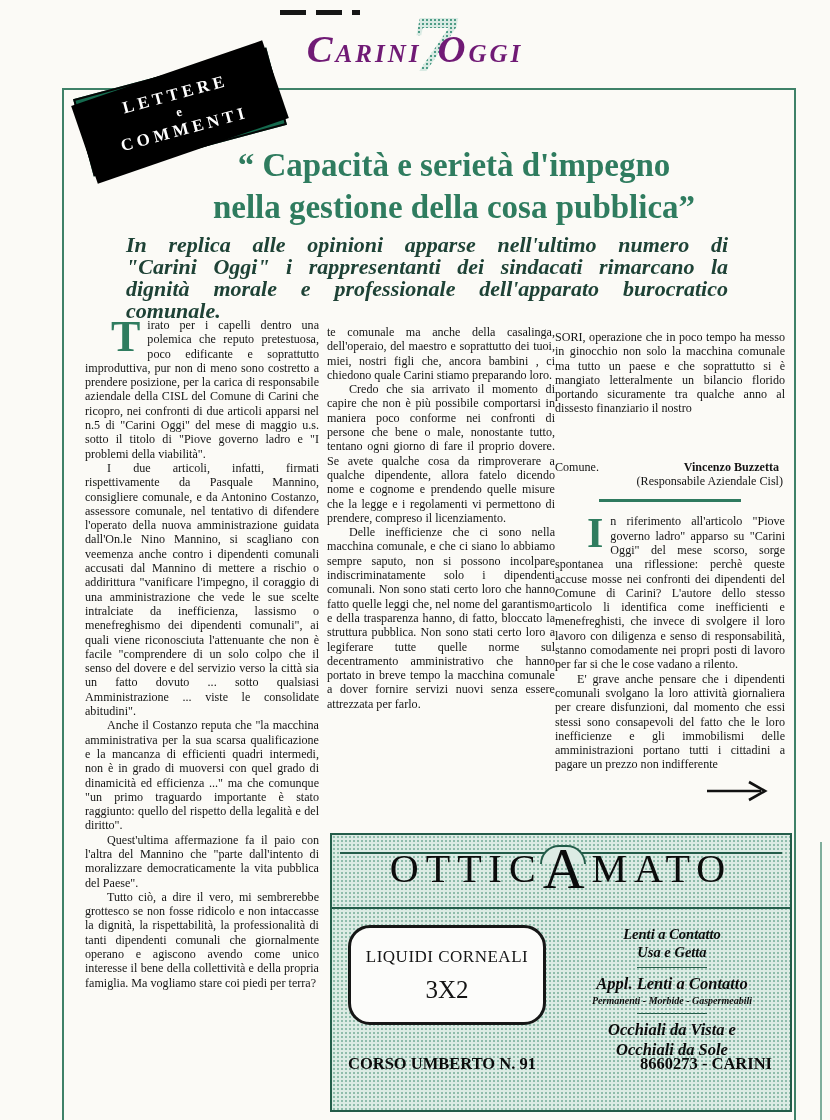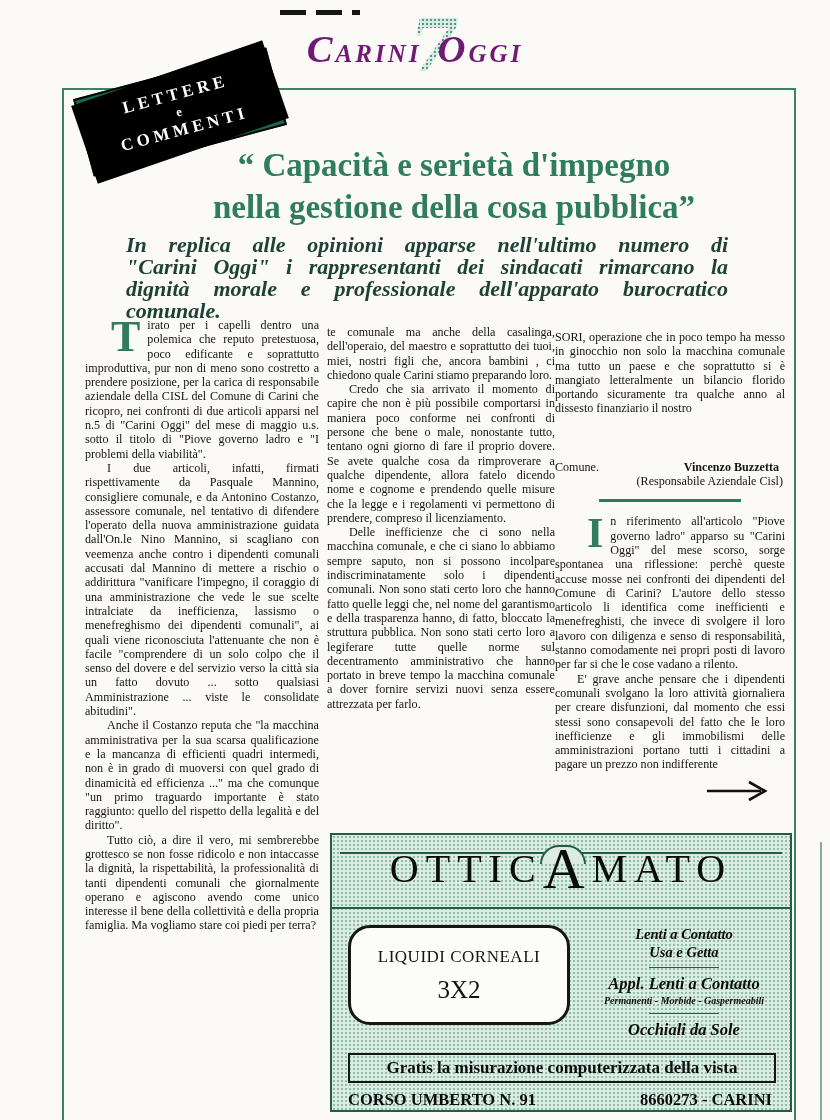--- a/index.html
+++ b/index.html
@@ -74,21 +74,21 @@
   .ad-brand{position:relative;height:62px;border-bottom:2px solid #235c49;text-align:center;}
   .brand-rule{position:absolute;left:8px;right:8px;top:7px;border-top:2px solid #235c49;}
   .brand-arch{position:absolute;left:calc(50% - 21px);top:0;width:42px;height:17px;
     border:2px solid #235c49;border-bottom:none;border-radius:22px 22px 0 0;
     background:#dcebe4;}
   .brand-text{position:relative;margin-top:10px;color:#0c0c0c;letter-spacing:7px;
     font-size:40px;line-height:48px;white-space:nowrap;}
   .b-mid{font-size:58px;vertical-align:-6px;letter-spacing:7px;}
   .ad-mid{display:flex;height:138px;}
   .promo-box{
-    margin:16px 8px 0 16px;width:222px;height:100px;flex:none;box-sizing:border-box;
+    margin:16px 8px 0 16px;width:198px;height:100px;flex:none;box-sizing:border-box;
     background:#fcfcfa;border:3px solid #161616;border-radius:22px;
     display:flex;flex-direction:column;justify-content:center;align-items:center;
   }
   .promo-l1{font-size:17px;letter-spacing:.5px;}
   .promo-l2{font-size:25px;font-weight:normal;margin-top:9px;}
   .services{flex:1;text-align:center;padding-top:16px;color:#0c0c0c;}
   .svc{font-weight:bold;font-style:italic;}
   .s-md{font-size:14.5px;line-height:18px;}
   .s-lg{font-size:16.5px;line-height:20px;}
   .s-sm{font-size:10px;line-height:13px;}
@@ -125,20 +125,21 @@
 </h1>
 
 <p class="standfirst">In replica alle opinioni apparse nell'ultimo numero di "Carini Oggi" i rappresentanti dei sindacati rimarcano la dignità morale e professionale dell'apparato burocratico comunale.</p>
 
 <div class="col col1">
   <p class="para first">
     <span class="dropcap">T</span><span>irato per i capelli dentro una polemica che reputo pretestuosa, poco edificante e soprattutto improduttiva, pur non di meno sono costretto a prendere posizione, per la carica di responsabile aziendale della CISL del Comune di Carini che ricopro, nei confronti di due articoli apparsi nel n.5 di "Carini Oggi" del mese di maggio u.s. sotto il titolo di "Piove governo ladro e "I problemi della viabilità".</span>
   </p>
   <p class="para">I due articoli, infatti, firmati rispettivamente da Pasquale Mannino, consigliere comunale, e da Antonino Costanzo, assessore comunale, nel tentativo di difendere l'operato della nuova amministrazione guidata dall'On.le Nino Mannino, si scagliano con veemenza anche contro i dipendenti comunali accusati dal Mannino di mettere a rischio o addirittura "vanificare l'impegno, il coraggio di una amministrazione che vede le sue scelte intralciate da inefficienza, lassismo o menefreghismo dei dipendenti comunali", ai quali viene riconosciuta l'attenuante che non è facile "comprendere di un solo colpo che il senso del dovere e del servizio verso la città sia un fatto dovuto ... sotto qualsiasi Amministrazione ... viste le consolidate abitudini".</p>
   <p class="para">Anche il Costanzo reputa che "la macchina amministrativa per la sua scarsa qualificazione e la mancanza di efficienti quadri intermedi, non è in grado di muoversi con quel grado di dinamicità ed efficienza ..." ma che comunque "un primo traguardo importante è stato raggiunto: quello del rispetto della legalità e del diritto".</p>
+  <p class="para">Quest'ultima affermazione fa il paio con l'altra del Mannino che "parte dall'intento di moralizzare democraticamente la vita pubblica del Paese".</p>
   <p class="para">Tutto ciò, a dire il vero, mi sembrerebbe grottesco se non fosse ridicolo e non intaccasse la dignità, la rispettabilità, la professionalità di tanti dipendenti comunali che giornalmente operano e agiscono avendo come unico interesse il bene della collettività e della propria famiglia. Ma vogliamo stare coi piedi per terra?</p>
 </div>
 
 <div class="col col2">
   <p class="para nofirst">te comunale ma anche della casalinga, dell'operaio, del maestro e soprattutto dei tuoi, miei, nostri figli che, ancora bambini , ci chiedono quale Carini stiamo preparando loro.</p>
   <p class="para">Credo che sia arrivato il momento di capire che non è più possibile comportarsi in maniera poco conforme nei confronti di persone che bene o male, nonostante tutto, tentano ogni giorno di fare il proprio dovere. Se avete qualche cosa da rimproverare a qualche dipendente, allora fatelo dicendo nome e cognome e prendendo quelle misure che la legge e i regolamenti vi permettono di prendere, compreso il licenziamento.</p>
   <p class="para">Delle inefficienze che ci sono nella macchina comunale, e che ci siano lo abbiamo sempre saputo, non si possono incolpare indiscriminatamente solo i dipendenti comunali. Non sono stati certo loro che hanno fatto quelle leggi che, nel nome del garantismo e della trasparenza hanno, di fatto, bloccato la struttura pubblica. Non sono stati certo loro a legiferare tutte quelle norme sul decentramento amministrativo che hanno portato in breve tempo la macchina comunale a dover fornire servizi nuovi senza essere attrezzata per farlo.</p>
 </div>
 
 <div class="col col3">
@@ -172,23 +173,23 @@
       <div class="promo-l1">LIQUIDI CORNEALI</div>
       <div class="promo-l2">3X2</div>
     </div>
     <div class="services">
       <div class="svc s-md">Lenti a Contatto</div>
       <div class="svc s-md">Usa e Getta</div>
       <div class="svc-rule"></div>
       <div class="svc s-lg">Appl. Lenti a Contatto</div>
       <div class="svc s-sm">Permanenti - Morbide - Gaspermeabili</div>
       <div class="svc-rule"></div>
+      <div class="svc s-lg">Occhiali da Vista e</div>
       <div class="svc s-lg">Occhiali da Sole</div>
     </div>
   </div>
-  <div class="ad-banner">Gratis la misurazione computerizzata della vista</div>
   <div class="ad-footer">
     <span>CORSO UMBERTO N. 91</span>
     <span>8660273 - CARINI</span>
   </div>
 </div>
 
 <div class="edge-line"></div>
 
 </body></html>

